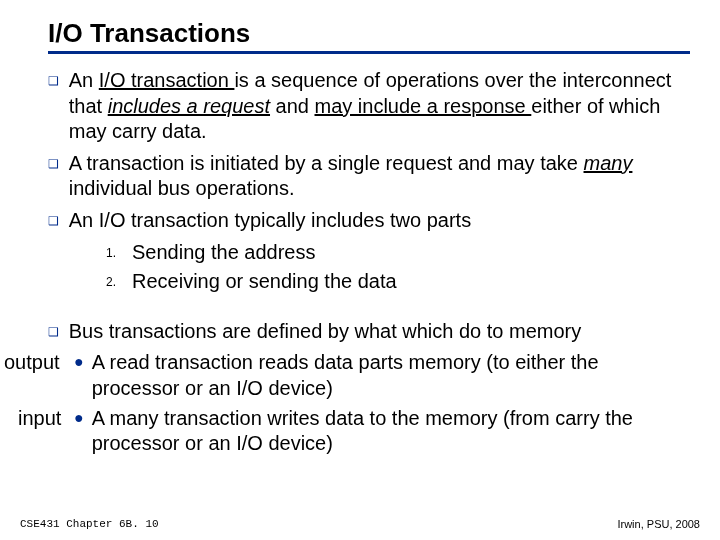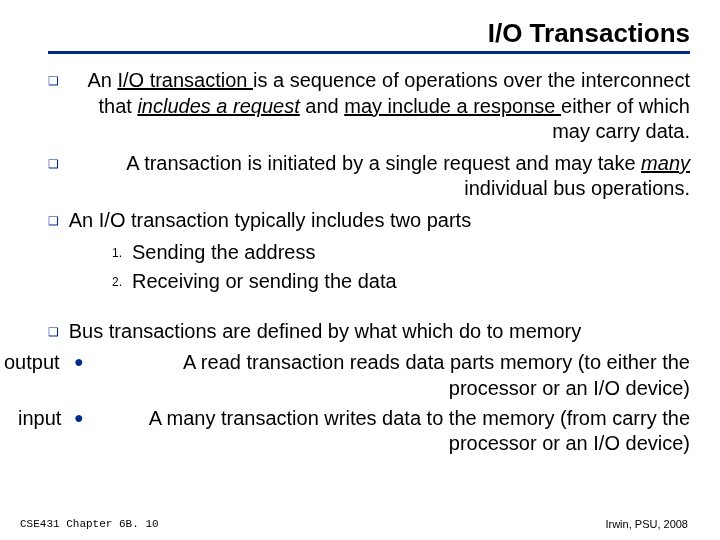--- a/index.html
+++ b/index.html
@@ -11,21 +11,20 @@
     background: #fff;
     color: #000;
     position: relative;
     overflow: hidden;
   }
   .slide {
     padding: 18px 30px 0 48px;
     box-sizing: border-box;
     width: 100%;
     height: 100%;
-    text-align: right;
   }
   .title {
     font-size: 26px;
     font-weight: bold;
     color: #000;
     border-bottom: 3px solid #002b8a;
     padding-bottom: 2px;
     margin-bottom: 14px;
   }
   .bullets {
@@ -56,21 +55,20 @@
     margin-right: 10px;
     min-width: 16px;
     margin-top: 6px;
   }
   .gap { height: 14px; }
   .sub {
     display: flex;
     margin-left: 26px;
     margin-bottom: 4px;
     position: relative;
-    gap: 28px;
   }
   .dot {
     color: #002b8a;
     font-size: 16px;
     margin-right: 8px;
     margin-top: 2px;
     flex-shrink: 0;
   }
   .side-label {
     position: absolute;
@@ -84,21 +82,21 @@
     position: absolute;
     bottom: 10px;
     left: 20px;
     font-size: 11px;
     color: #000;
     font-family: Liberation Mono, monospace;
   }
   .footer-right {
     position: absolute;
     bottom: 10px;
-    right: 32px;
+    right: 20px;
     font-size: 11px;
     color: #000;
     padding-left: 12px;
   }
 </style>
 </head>
 <body>
 
 <div class="slide">
   <div class="title">I/O Transactions</div>

